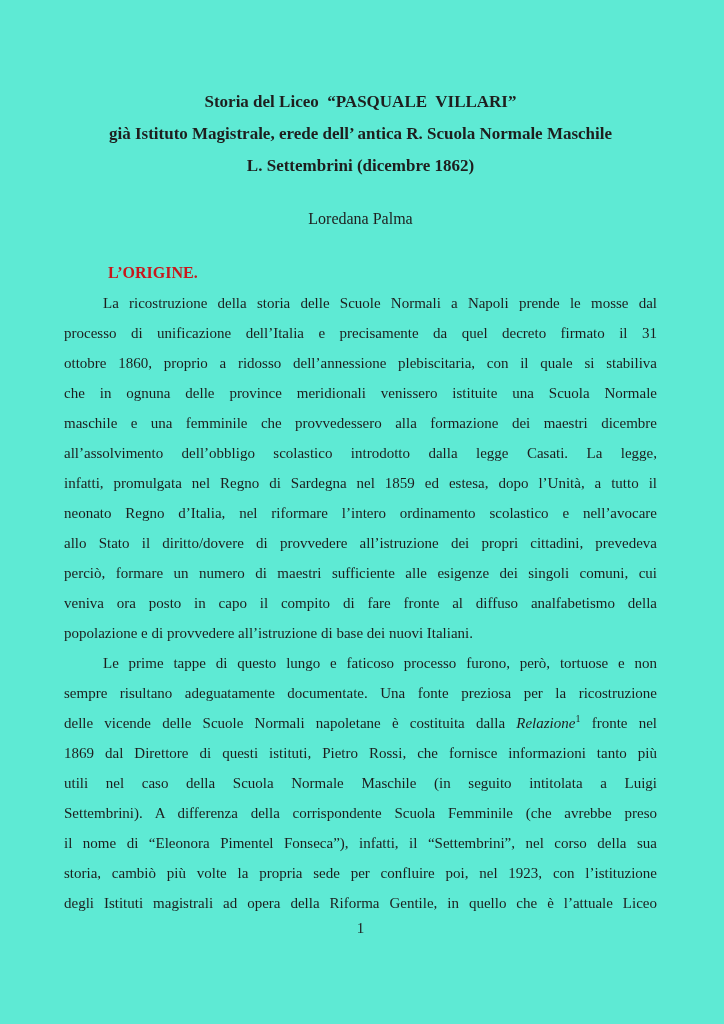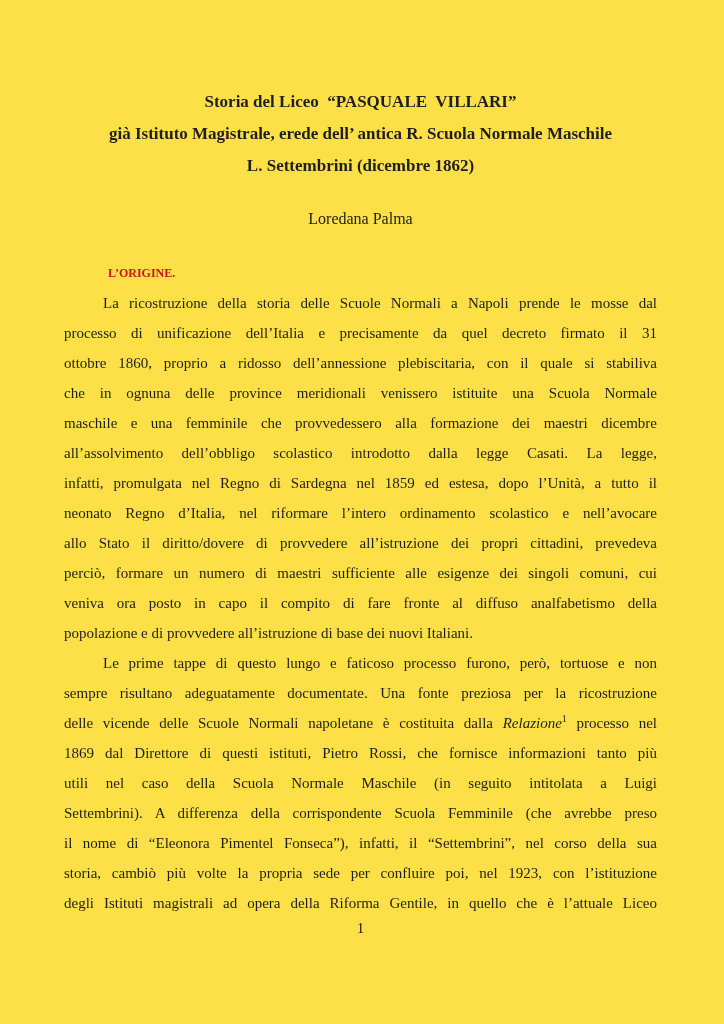--- a/index.html
+++ b/index.html
@@ -6,39 +6,39 @@
   html, body { background: #ffffff; }
   body {
     width: 724px; height: 1024px;
     font-family: "Liberation Serif", "DejaVu Serif", serif;
     color: #1e1e1e;
     overflow: hidden;
   }
   .page {
     width: 724px; height: 1024px;
     padding: 86px 67px 0 64px;
-    background: #fde047;
+    background: #5eead4;
     position: relative;
   }
   .title-block { text-align: center; }
   .title-line {
     font-weight: bold;
     font-size: 17px;
     line-height: 32px;
     white-space: pre-wrap;
   }
   .author {
     text-align: center;
     font-size: 16px;
     line-height: 22px;
     margin-top: 26px;
   }
   .section-heading {
     font-weight: bold;
-    font-size: 12px;
+    font-size: 16px;
     line-height: 22px;
     margin-top: 32px;
     padding-left: 44px;
   }
   .body-text { margin-top: 4px; font-size: 15px; }
   .line {
     height: 30px;
     line-height: 30px;
     text-align: justify;
     text-align-last: justify;
@@ -85,21 +85,21 @@
         <div class="line">infatti, promulgata nel Regno di Sardegna nel 1859 ed estesa, dopo l’Unità, a tutto il</div>
         <div class="line">neonato Regno d’Italia, nel riformare l’intero ordinamento scolastico e nell’avocare</div>
         <div class="line">allo Stato il diritto/dovere di provvedere all’istruzione dei propri cittadini, prevedeva</div>
         <div class="line">perciò, formare un numero di maestri sufficiente alle esigenze dei singoli comuni, cui</div>
         <div class="line">veniva ora posto in capo il compito di fare fronte al diffuso analfabetismo della</div>
         <div class="line end">popolazione e di provvedere all’istruzione di base dei nuovi Italiani.</div>
       </div>
       <div class="para">
         <div class="line first">Le prime tappe di questo lungo e faticoso processo furono, però, tortuose e non</div>
         <div class="line">sempre risultano adeguatamente documentate. Una fonte preziosa per la ricostruzione</div>
-        <div class="line"><span>delle vicende delle Scuole Normali napoletane è costituita dalla </span><span class="italic">Relazione</span><sup>1</sup><span> processo nel</span></div>
+        <div class="line"><span>delle vicende delle Scuole Normali napoletane è costituita dalla </span><span class="italic">Relazione</span><sup>1</sup><span> fronte nel</span></div>
         <div class="line">1869 dal Direttore di questi istituti, Pietro Rossi, che fornisce informazioni tanto più</div>
         <div class="line">utili nel caso della Scuola Normale Maschile (in seguito intitolata a Luigi</div>
         <div class="line">Settembrini). A differenza della corrispondente Scuola Femminile (che avrebbe preso</div>
         <div class="line">il nome di “Eleonora Pimentel Fonseca”), infatti, il “Settembrini”, nel corso della sua</div>
         <div class="line">storia, cambiò più volte la propria sede per confluire poi, nel 1923, con l’istituzione</div>
         <div class="line">degli Istituti magistrali ad opera della Riforma Gentile, in quello che è l’attuale Liceo</div>
       </div>
     </div>
 
   <div class="footer">1</div>

